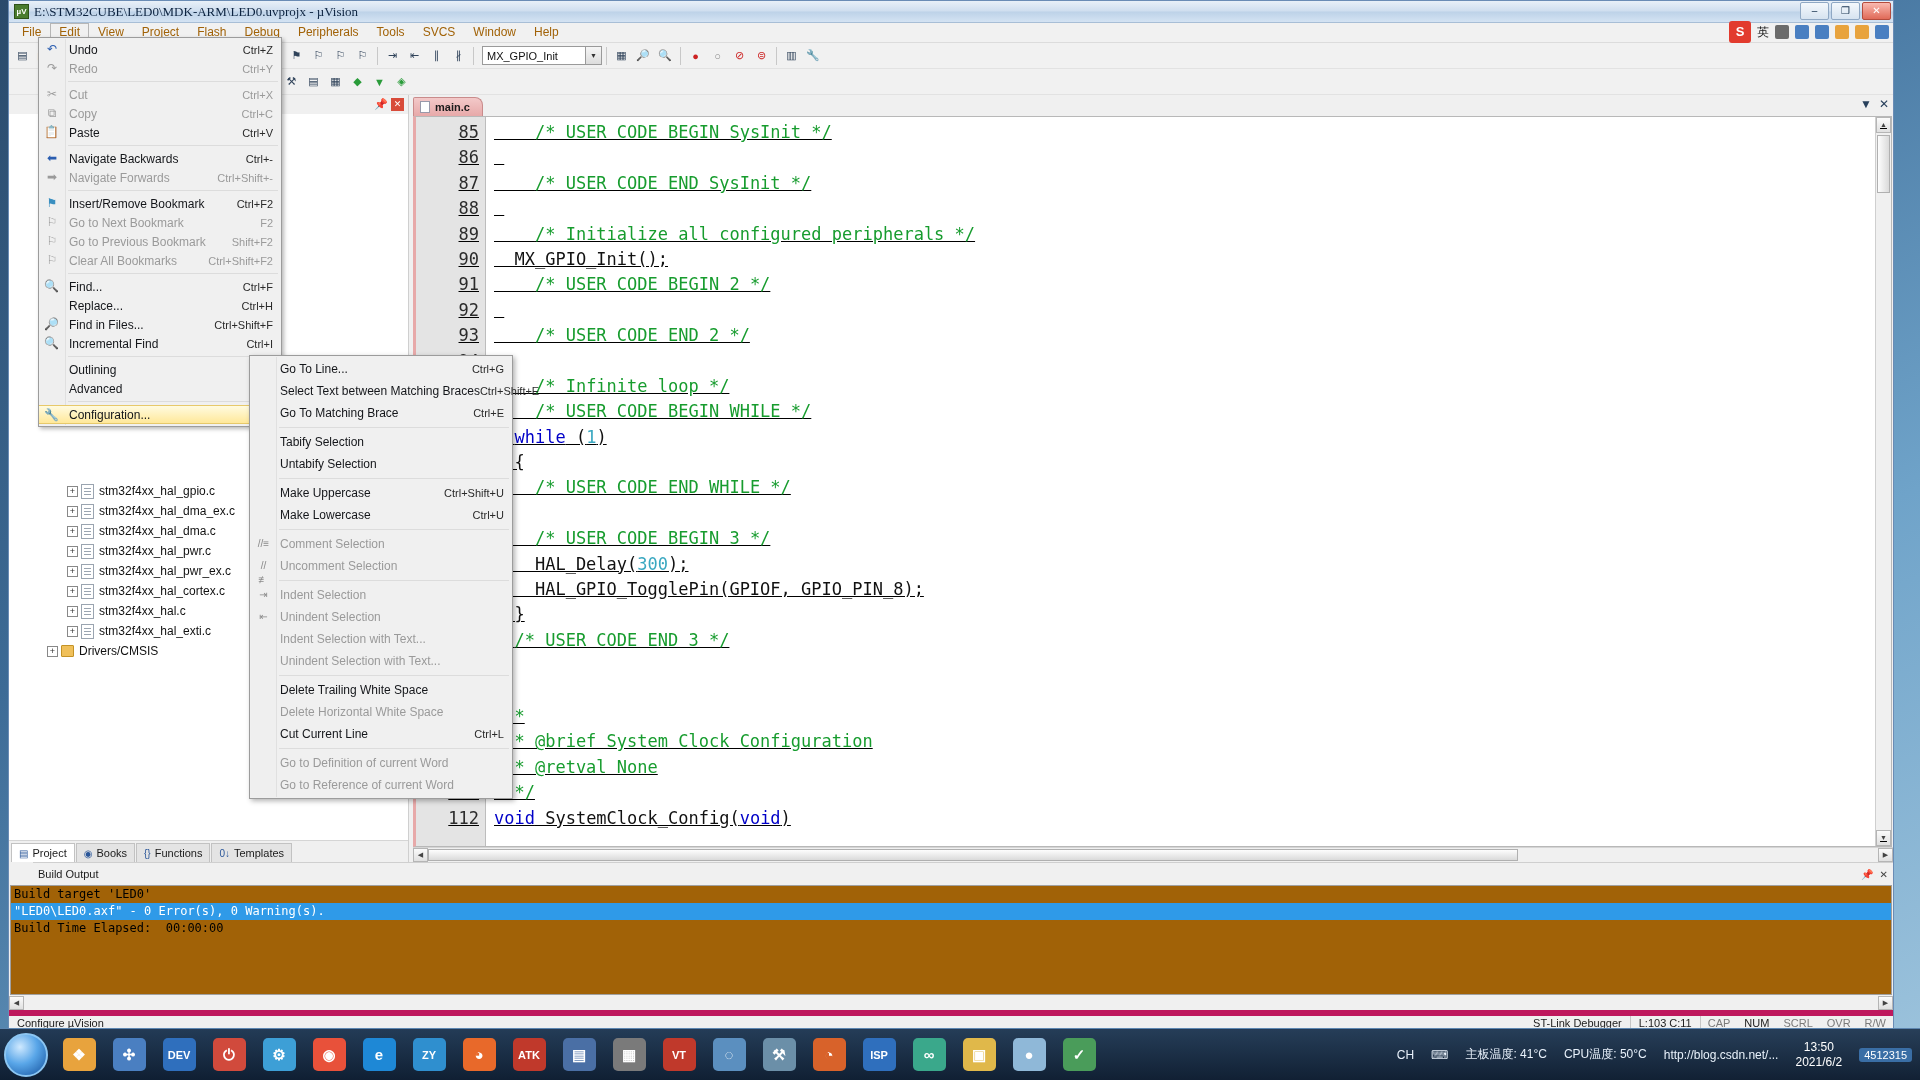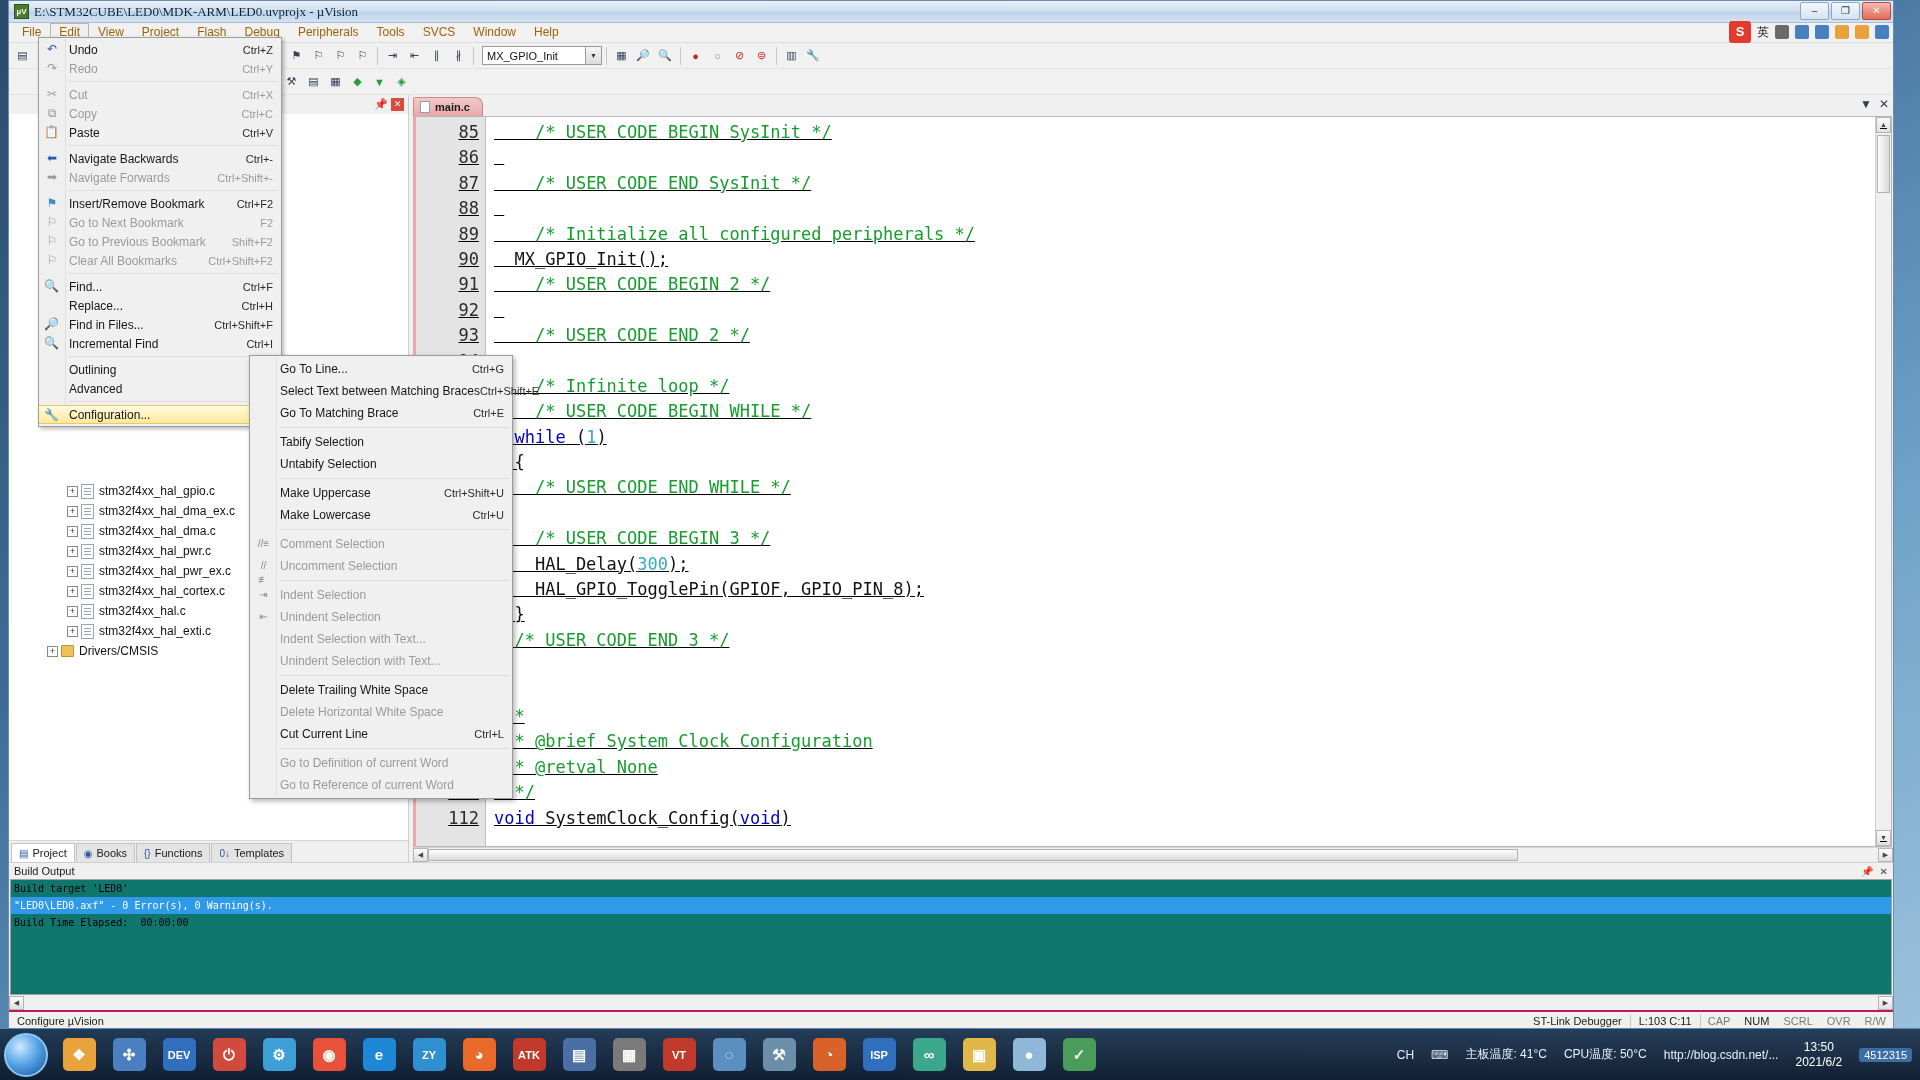--- a/index.html
+++ b/index.html
@@ -214,38 +214,39 @@
     border-top: 1px solid #d5d5d5; margin-left: 4px;
   }
   .hs-arrow { width: 15px; height: 14px; background: linear-gradient(180deg,#fbfbfb,#e0e0e0);
     border: 1px solid #b5b5b5; font-size: 7px; text-align: center; line-height: 12px; color:#444; }
   .hs-thumb { height: 12px; background: linear-gradient(180deg,#fdfdfd,#dadada);
     border: 1px solid #b0b0b0; }
 
   
   .build-panel { height: 148px; display: flex; flex-direction: column; background: #f0f0f0; }
   .build-head {
-    height: 17px; display: flex; align-items: center; justify-content: space-between;
+    height: 23px; display: flex; align-items: center; justify-content: space-between;
     padding: 0 5px; font-size: 11px; color: #1b1b1b;
     border-top: 1px solid #cfcfcf;
+    margin-left: 24px;
   }
   .build-head-icons { display: flex; gap: 6px; font-size: 10px; color: #444; }
   .build-body {
-    flex: 1; background: #0f766e; border: 1px solid #a0a0a0;
-    font-family: "DejaVu Sans Mono", monospace; font-size: 10px; color: #000;
+    flex: 1; background: #a16207; border: 1px solid #a0a0a0;
+    font-family: "DejaVu Sans Mono", monospace; font-size: 12px; color: #000;
     overflow: hidden; margin: 0 1px;
   }
   .build-line { height: 17px; line-height: 17px; padding-left: 3px; white-space: pre; }
   .build-line.sel { background: #2f9ae8; color: #fff; }
   .build-hscroll { height: 15px; background: #f0f0f0; display: flex; align-items: center; }
 
   
   .statusbar {
     height: 19px; background: #f0f0f0; display: flex; align-items: center;
-    font-size: 11px; color: #1b1b1b; border-top: 2px solid #be185d;
+    font-size: 11px; color: #1b1b1b; border-top: 6px solid #be185d;
   }
   .sb-cell { padding: 0 8px; white-space: nowrap; }
   .sb-flex { flex: 1; }
   .sb-div { width: 1px; height: 14px; background: #c6c6c6; }
   .sb-ind { padding: 0 7px; color: #7a7a7a; }
 
   
   .dropdown {
     position: absolute; left: 29px; top: 36px; width: 244px;
     background: #f0f0f0; border: 1px solid #9c9c9c;

